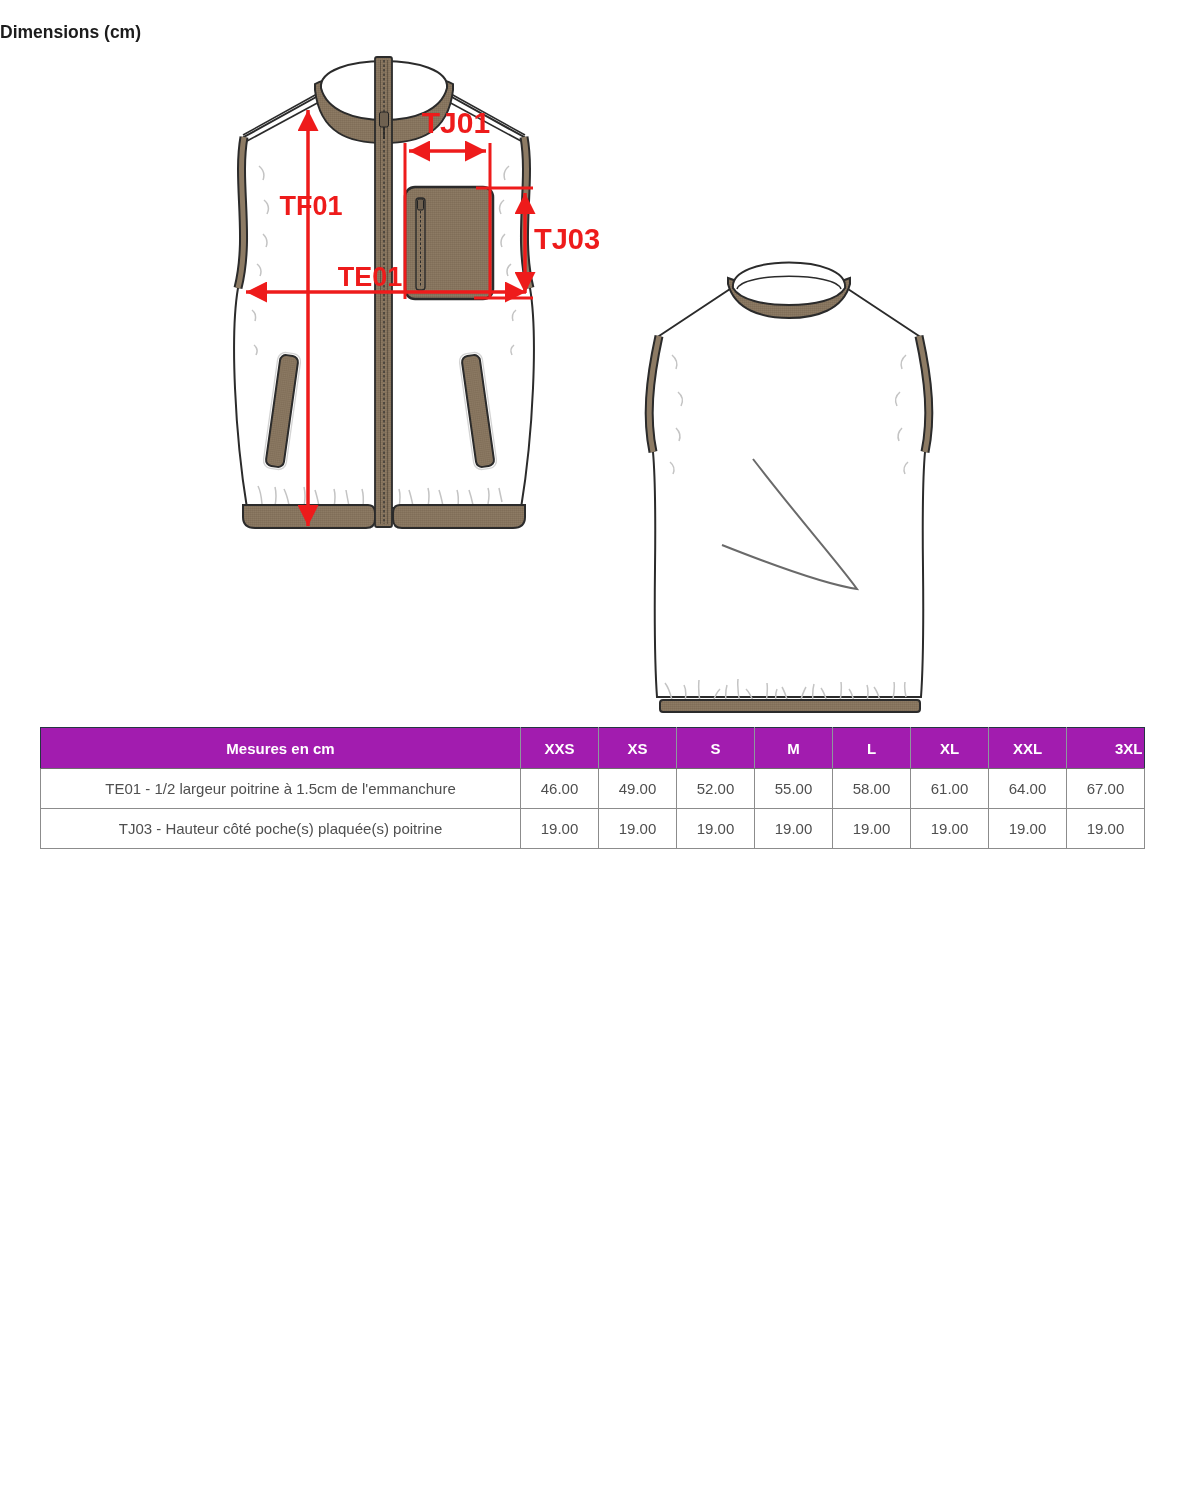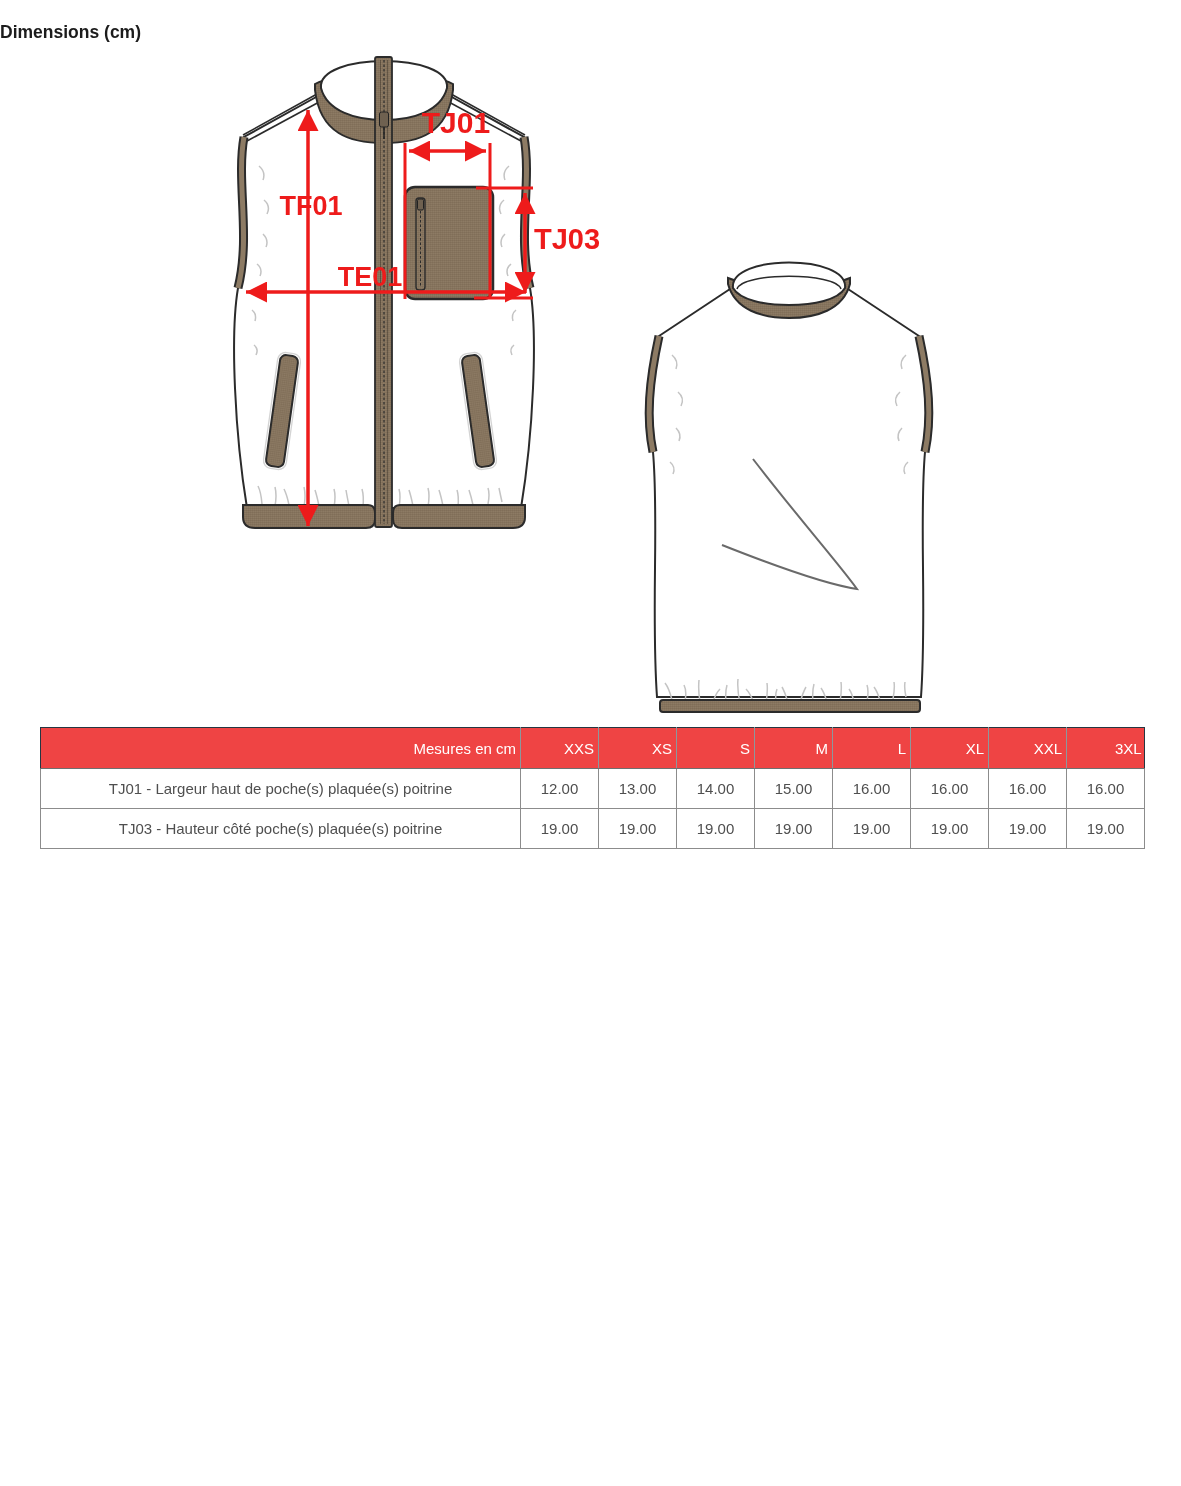--- a/index.html
+++ b/index.html
@@ -15,23 +15,23 @@
   .size-table{
     position:absolute;top:727px;left:40px;width:1104px;
     border-collapse:collapse;table-layout:fixed;
     font-size:15px;color:#4f4f4f;
   }
   .size-table th,.size-table td{
     border:1px solid #8c8c8c;text-align:center;vertical-align:middle;
     padding:0 4px;overflow:hidden;white-space:nowrap;
   }
   .size-table thead th{
-    background:#ef4444;color:#ffffff;font-weight:normal;
+    background:#a21caf;color:#ffffff;font-weight:bold;
     border:1px solid #253641;border-right:1px solid #8d979c;
-    border-bottom:1px solid #6f6f6f;height:40px;text-align:right;
+    border-bottom:1px solid #6f6f6f;height:40px;
   }
   .size-table thead th:last-child{border-right:1px solid #253641;padding-left:48px;}
   .size-table tbody tr{height:40px;}
   .size-table{border:1px solid #6f6f6f;}
 </style>
 </head>
 <body>
 
 <div class="page-title">Dimensions (cm)</div>
 
@@ -185,29 +185,29 @@
       <th>S</th>
       <th>M</th>
       <th>L</th>
       <th>XL</th>
       <th>XXL</th>
       <th>3XL</th>
     </tr>
   </thead>
   <tbody>
     <tr>
-      <td>TJ01 - Largeur haut de poche(s) plaquée(s) poitrine</td>
-      <td>12.00</td>
-      <td>13.00</td>
-      <td>14.00</td>
-      <td>15.00</td>
-      <td>16.00</td>
-      <td>16.00</td>
-      <td>16.00</td>
-      <td>16.00</td>
+      <td>TE01 - 1/2 largeur poitrine à 1.5cm de l'emmanchure</td>
+      <td>46.00</td>
+      <td>49.00</td>
+      <td>52.00</td>
+      <td>55.00</td>
+      <td>58.00</td>
+      <td>61.00</td>
+      <td>64.00</td>
+      <td>67.00</td>
     </tr>
     <tr>
       <td>TJ03 - Hauteur côté poche(s) plaquée(s) poitrine</td>
       <td>19.00</td>
       <td>19.00</td>
       <td>19.00</td>
       <td>19.00</td>
       <td>19.00</td>
       <td>19.00</td>
       <td>19.00</td>

